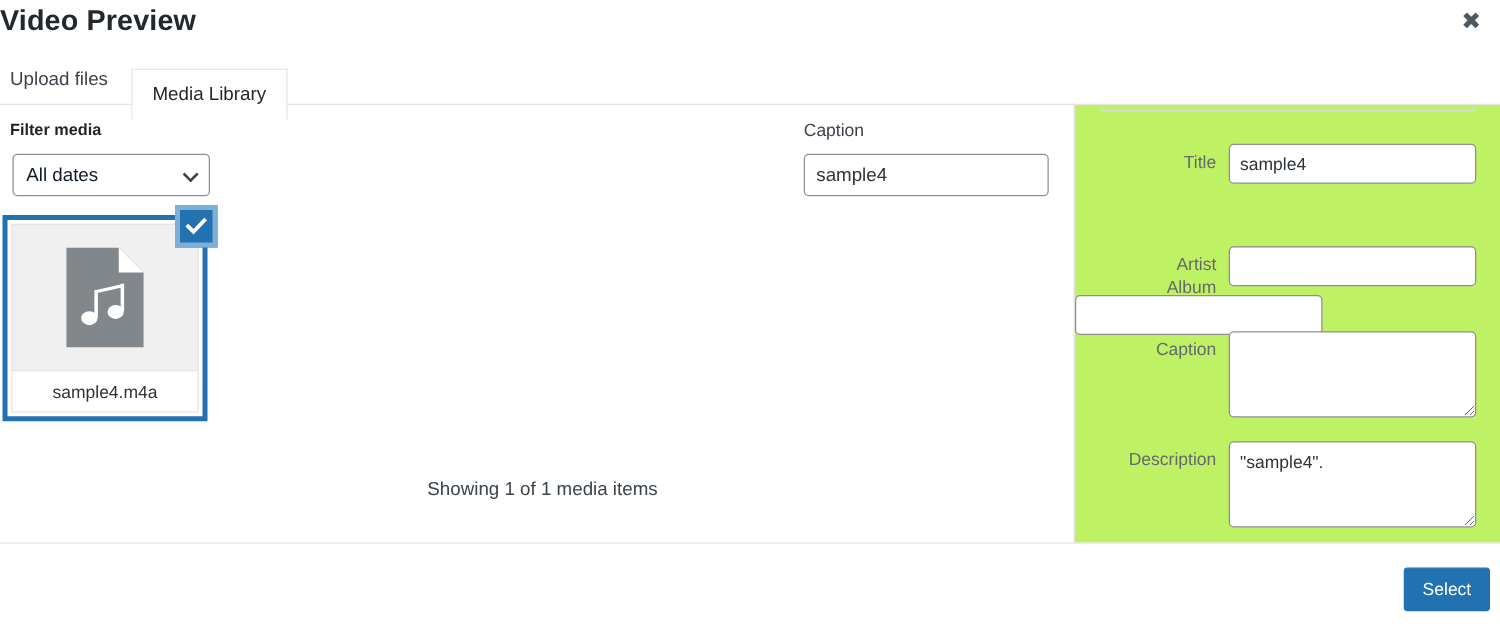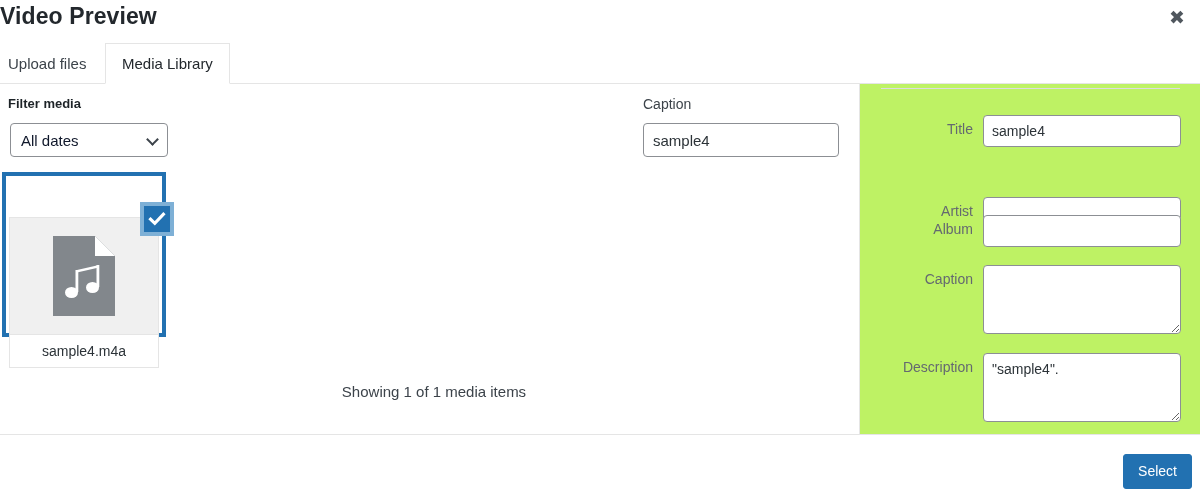--- a/index.html
+++ b/index.html
@@ -68,20 +68,21 @@
     background: transparent;
   }
   .tab-upload { left: -8px; }
   .tab-library {
     left: 105px;
     border: 1px solid #e5e5e5;
     border-bottom: 1px solid #ffffff;
     background: #ffffff;
     z-index: 2;
     color: #23282d;
+    margin-top: 12px;
   }
 
   .content-divider-bottom {
     position: absolute;
     left: 0; top: 434px;
     width: 1200px; height: 1px;
     background: #e5e5e5;
   }
 
   
@@ -149,21 +150,20 @@
     padding: 3px;
     cursor: pointer;
   }
   .media-thumb {
     position: relative;
     width: 100%; height: 100%;
     border: 1px solid #e5e5e5;
     background: #f0f0f0;
     display: flex;
     flex-direction: column;
-    margin-top: 38px;
   }
   .thumb-icon-area {
     flex: 1;
     display: flex;
     align-items: center;
     justify-content: center;
   }
   .filename-bar {
     height: 33px;
     background: #ffffff;
@@ -321,21 +321,21 @@
     <div class="field-row" style="top:31px;">
       <div class="field-label">Title</div>
       <input class="field-input" type="text" value="sample4" style="">
     </div>
 
     <div class="field-row" style="top:81px;margin-top:32px;">
       <div class="field-label">Artist</div>
       <input class="field-input" type="text" value="" style="">
     </div>
 
-    <div class="field-row" style="top:131px;">
+    <div class="field-row" style="top:131px;flex-direction:column;">
       <div class="field-label">Album</div>
       <input class="field-input" type="text" value="" style="">
     </div>
 
     <div class="field-row" style="top:181px;">
       <div class="field-label">Caption</div>
       <textarea class="field-textarea" style="height: 69px;"></textarea>
     </div>
 
     <div class="field-row" style="top:269px;">

